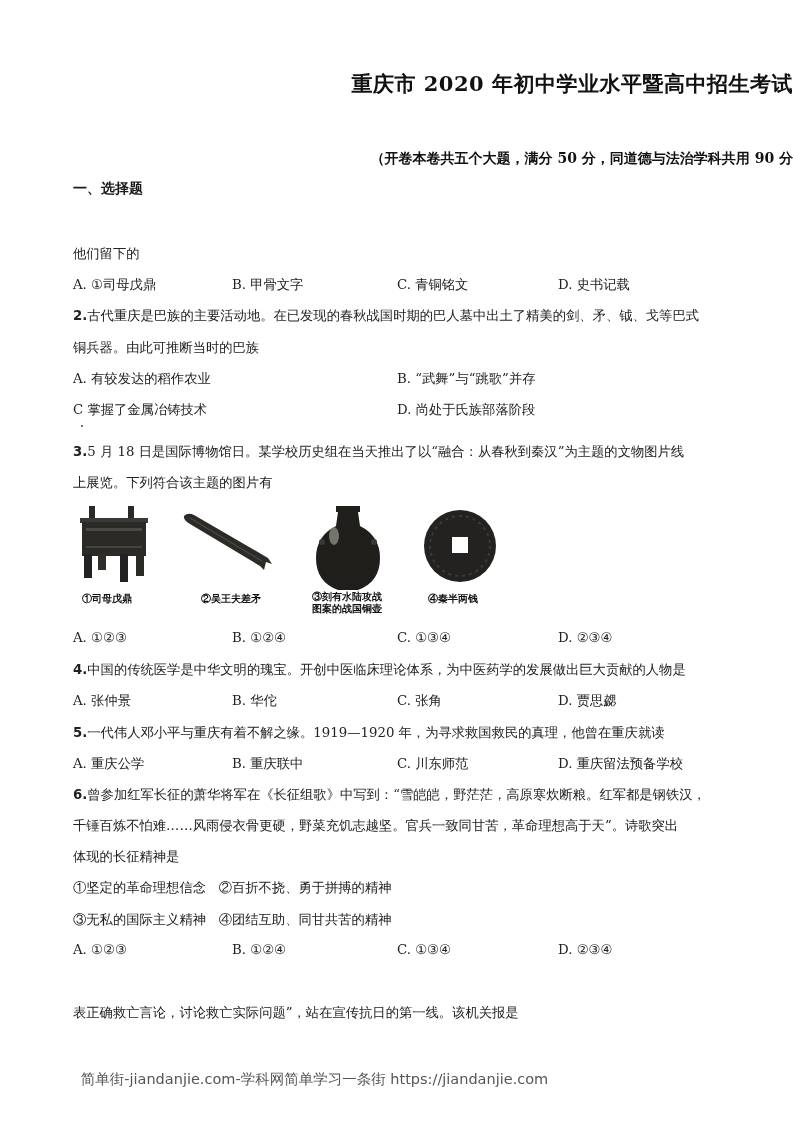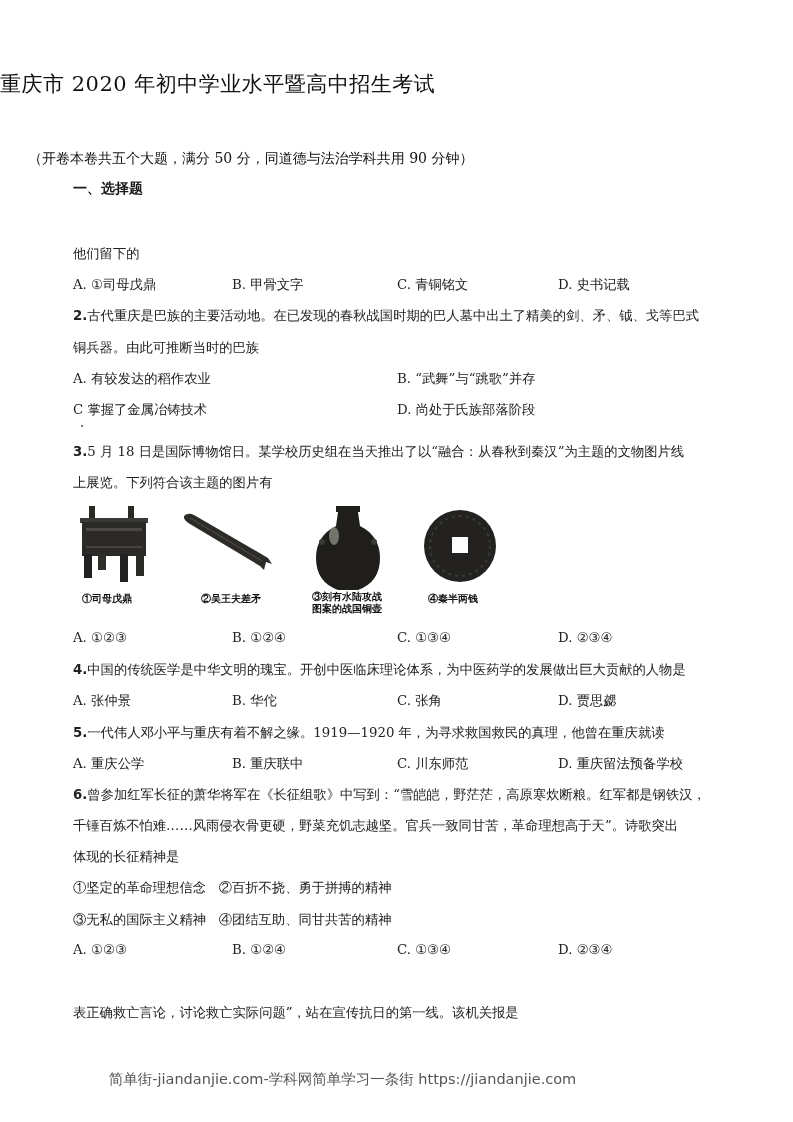--- a/index.html
+++ b/index.html
@@ -1,31 +1,31 @@
 <!DOCTYPE html>
 <html><head>
   <meta charset="utf-8">
   <style>
     html, body { margin: 0; padding: 0; background: #ffffff; }
     body { width: 793px; height: 1122px; position: relative; overflow: hidden;
            font-family: "DejaVu Serif", "Liberation Serif", serif; color: #1a1a1a; }
     .page { position: absolute; left: 0; top: 0; width: 793px; height: 1122px; }
-    .title { position: absolute; left: 0; width: 793px; text-align: left; font-weight: normal; color: #111; }
+    .title { position: absolute; left: 0; width: 793px; text-align: right; font-weight: bold; color: #111; }
     .t1 { top: 70px; font-size: 21px; letter-spacing: 0.5px; }
     .t2 { top: 112px; font-size: 21px; }
     .t3 { top: 150px; font-size: 14px; padding-left: 28px; }
     .section { position: absolute; left: 73px; top: 180px; font-size: 14px; font-weight: bold; }
     .line { position: absolute; left: 73px; font-size: 13.3px; white-space: nowrap; color: #222; }
     .qnum { font-weight: bold; font-family: "DejaVu Sans", sans-serif; }
     .opt { position: absolute; font-size: 13.3px; white-space: nowrap; color: #222; }
     .figs { position: absolute; left: 68px; top: 506px; width: 440px; height: 104px; }
     .fig { position: absolute; top: 0; text-align: center; }
     .cap { position: absolute; font-size: 10px; font-weight: bold; white-space: nowrap; text-align: left; line-height: 12px; color: #111; }
     .footer { position: absolute; left: 0; top: 1070px; width: 629px; text-align: center; font-family: "DejaVu Sans", sans-serif;
-              font-size: 14.5px; color: #555; padding-left: 28px; }
+              font-size: 14.5px; color: #555; }
     .dot { position: absolute; left: 81px; top: 425px; width: 2px; height: 2px; background: #777; }
   </style>
 </head>
 <body>
 
 <div class="page">
 
   <div class="title t1">重庆市 2020 年初中学业水平暨高中招生考试</div>
   <div class="title t3">（开卷本卷共五个大题，满分 50 分，同道德与法治学科共用 90 分钟）</div>
 

